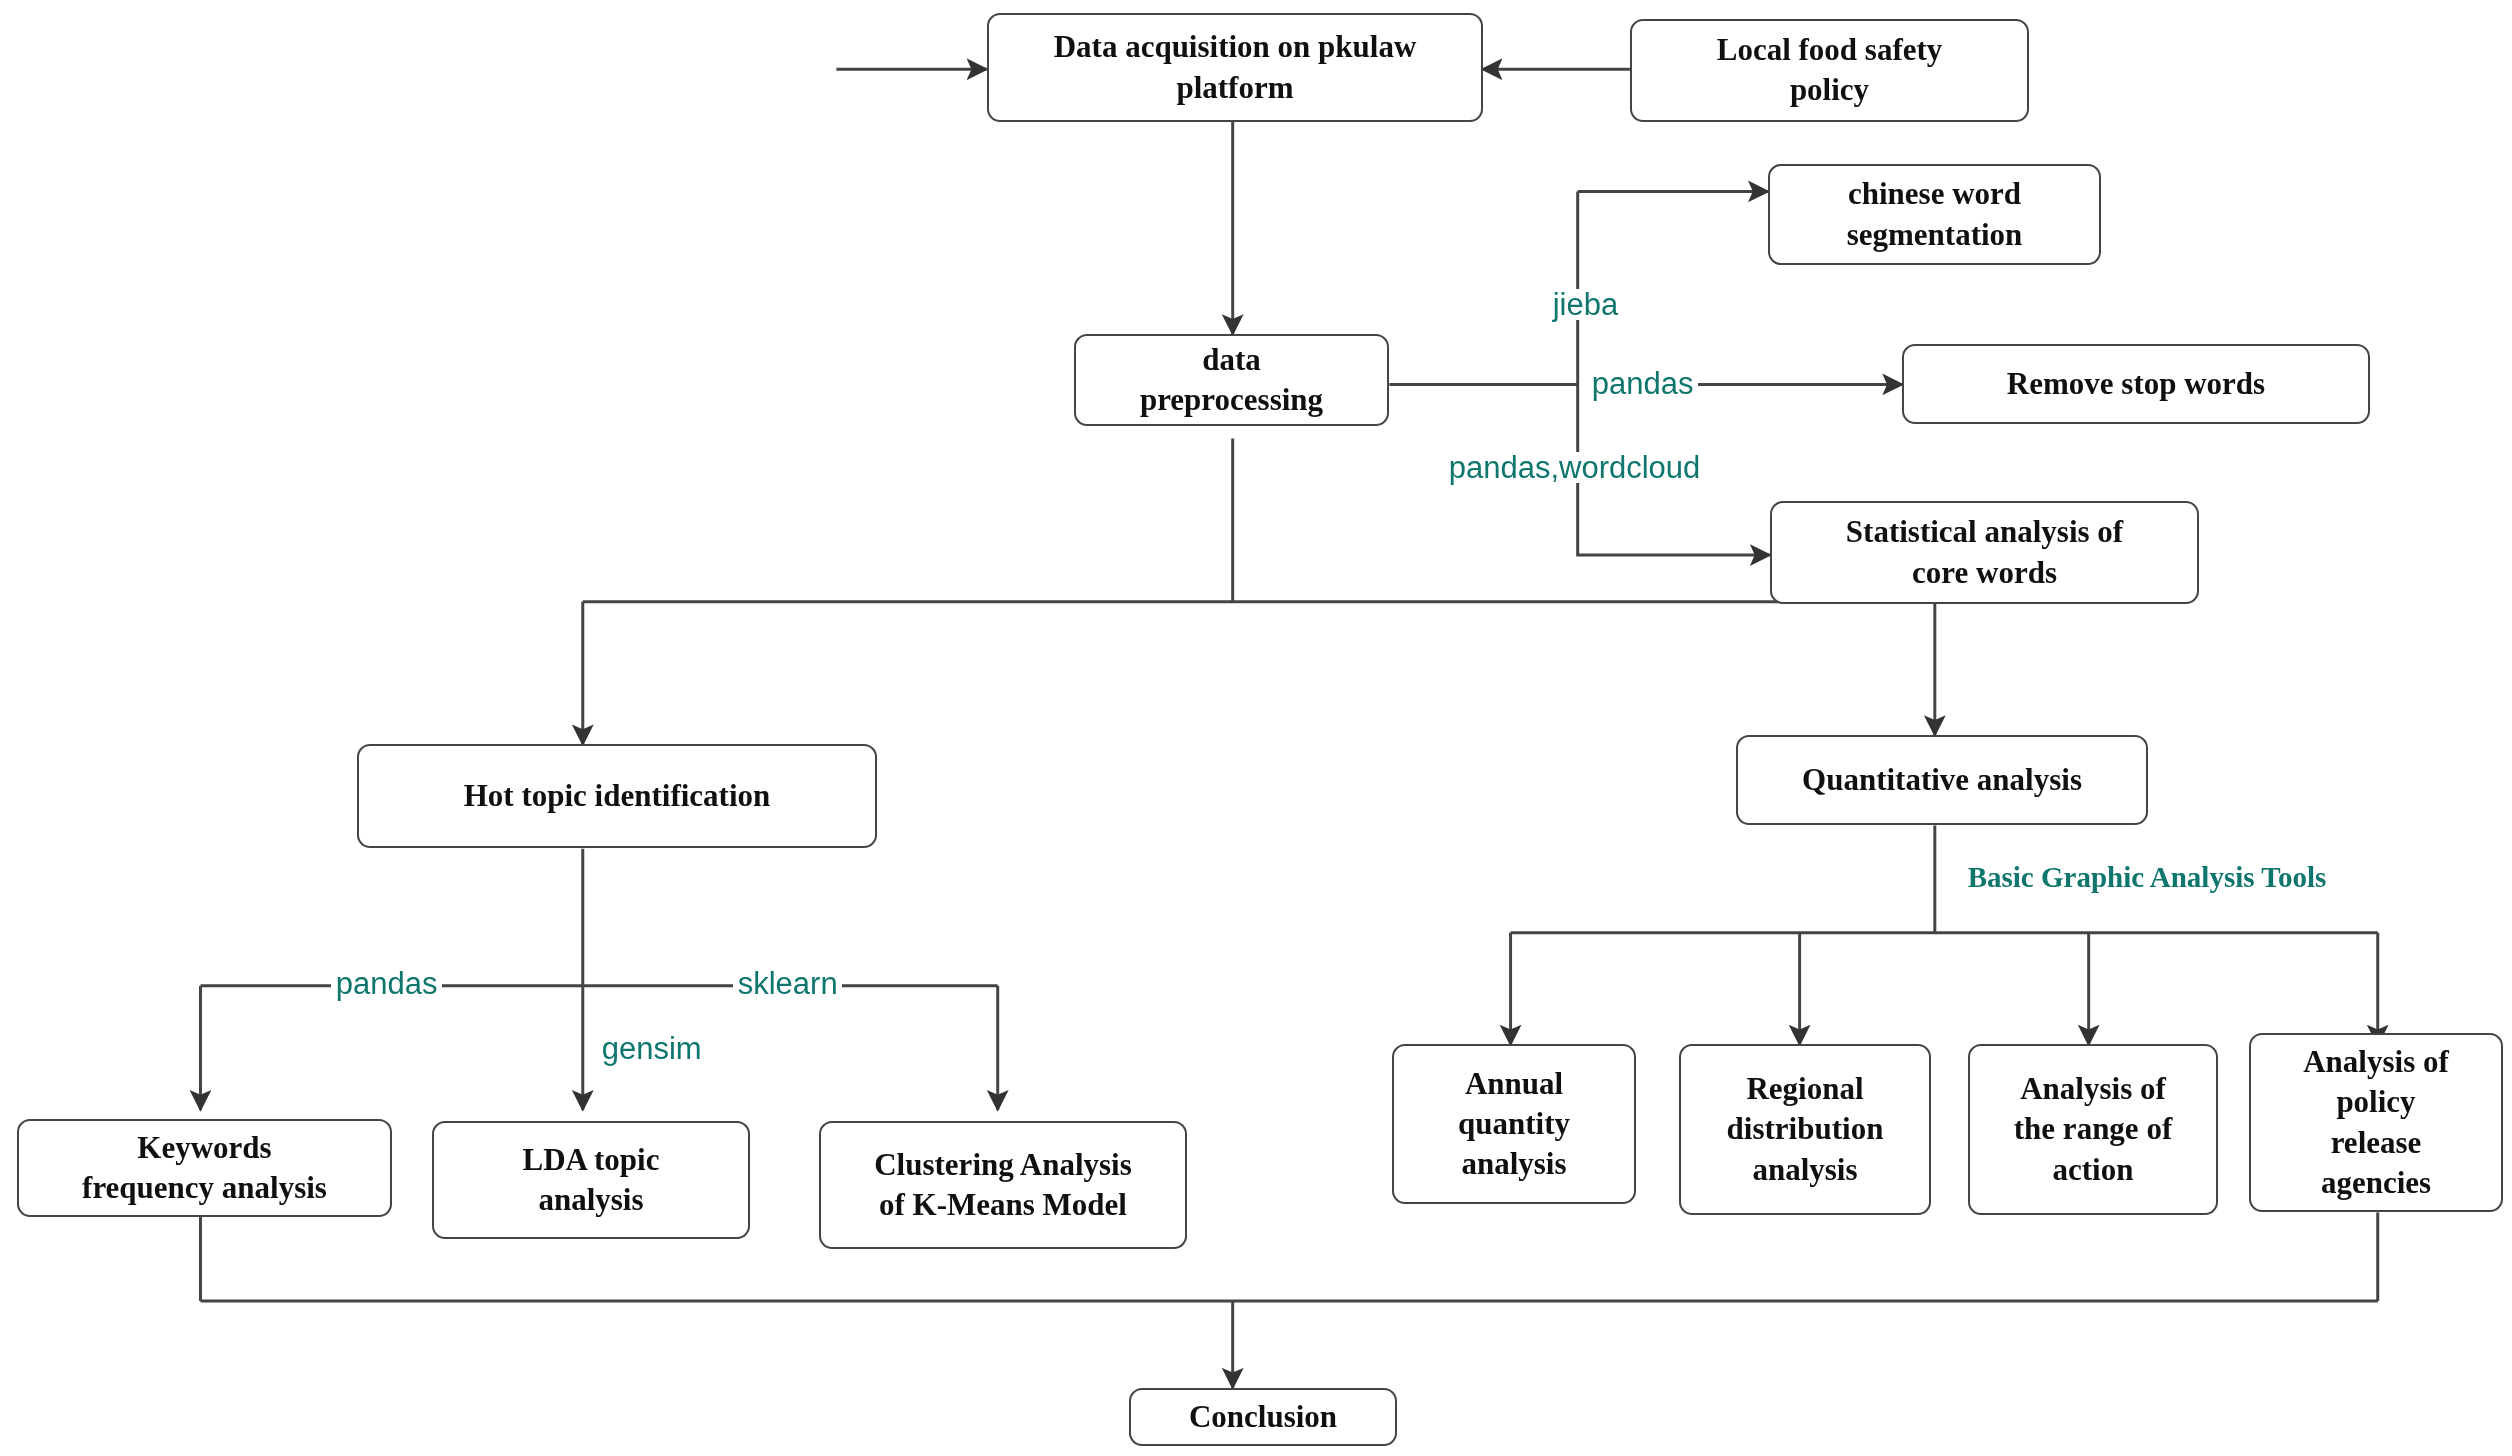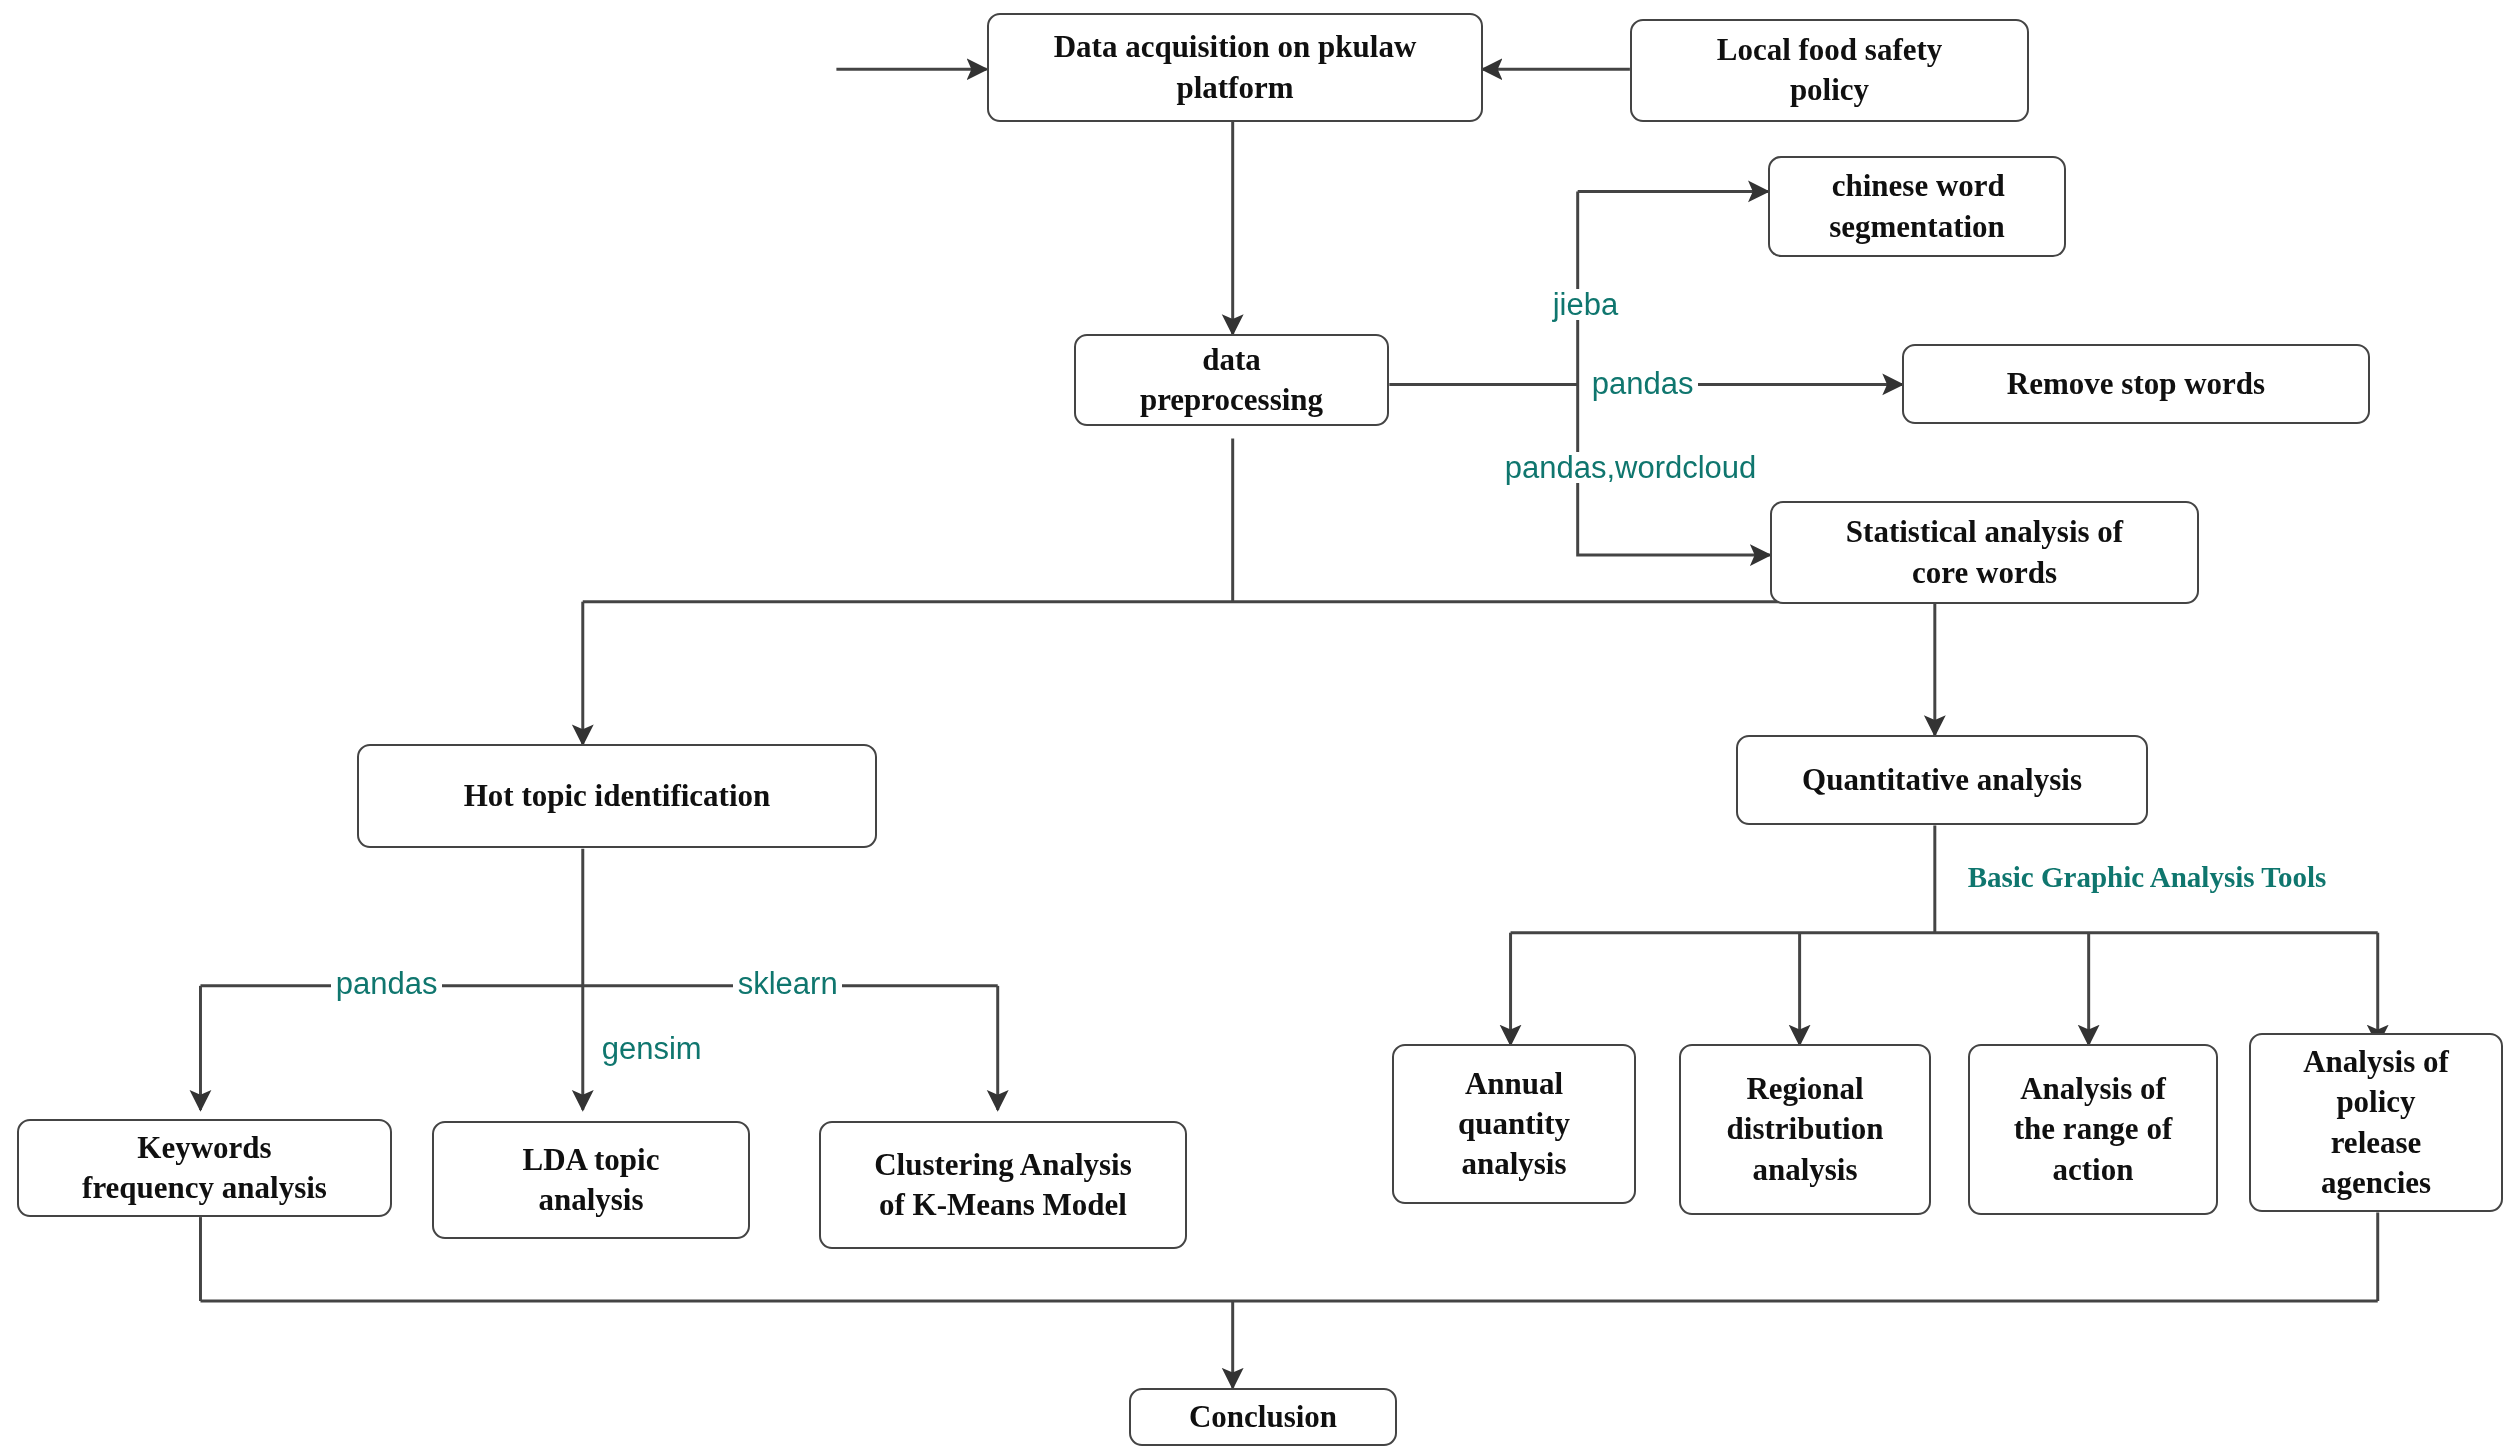--- a/index.html
+++ b/index.html
@@ -112,21 +112,21 @@
 
   <div class="node" style="left:987px; top:13px; width:496px; height:109px; font-size:31px;">Data acquisition on pkulaw
 platform</div>
 
   <div class="node" style="left:1630px; top:18.7px; width:399px; height:103px; font-size:31px;">Local food safety
 policy</div>
 
   <div class="node" style="left:1074px; top:334px; width:315px; height:92px; font-size:31px;">data
 preprocessing</div>
 
-  <div class="node" style="left:1768px; top:156px; width:298px; height:101px; font-size:31px;text-align:right;">chinese word
+  <div class="node" style="left:1768px; top:164px; width:333px; height:101px; font-size:31px;">chinese word
 segmentation</div>
 
   <div class="node" style="left:1902px; top:344px; width:468px; height:80px; font-size:31px;">Remove stop words</div>
 
   <div class="node" style="left:1770px; top:501px; width:429px; height:103px; font-size:31px;">Statistical analysis of
 core words</div>
 
   <div class="node" style="left:357px; top:744px; width:520px; height:104px; font-size:31px;">Hot topic identification</div>
 
   <div class="node" style="left:1736px; top:735px; width:412px; height:90px; font-size:31px;">Quantitative analysis</div>
@@ -156,21 +156,21 @@
 policy
 release
 agencies</div>
 
   <div class="node" style="left:1121px; top:1388px; width:268px; height:58px; font-size:31px;margin-left:8px;">Conclusion</div>
 
   <div class="edge-label tool-label" style="left:1548px; top:289px; font-size:31px;">jieba</div>
 
   <div class="edge-label tool-label" style="left:1587px; top:368px; font-size:31px;">pandas</div>
 
-  <div class="edge-label tool-label" style="left:1500px; top:452px; font-size:31px;">pandas,wordcloud</div>
+  <div class="edge-label tool-label" style="left:1444px; top:452px; font-size:31px;">pandas,wordcloud</div>
 
   <div class="edge-label tool-label" style="left:331px; top:968px; font-size:31px;">pandas</div>
 
   <div class="edge-label tool-label" style="left:597px; top:1033px; font-size:31px;">gensim</div>
 
   <div class="edge-label tool-label" style="left:733px; top:968px; font-size:31px;">sklearn</div>
 
   <div class="edge-label" style="left:1963px; top:863px; font-size:29px;">Basic Graphic Analysis Tools</div>
 
 </div>

